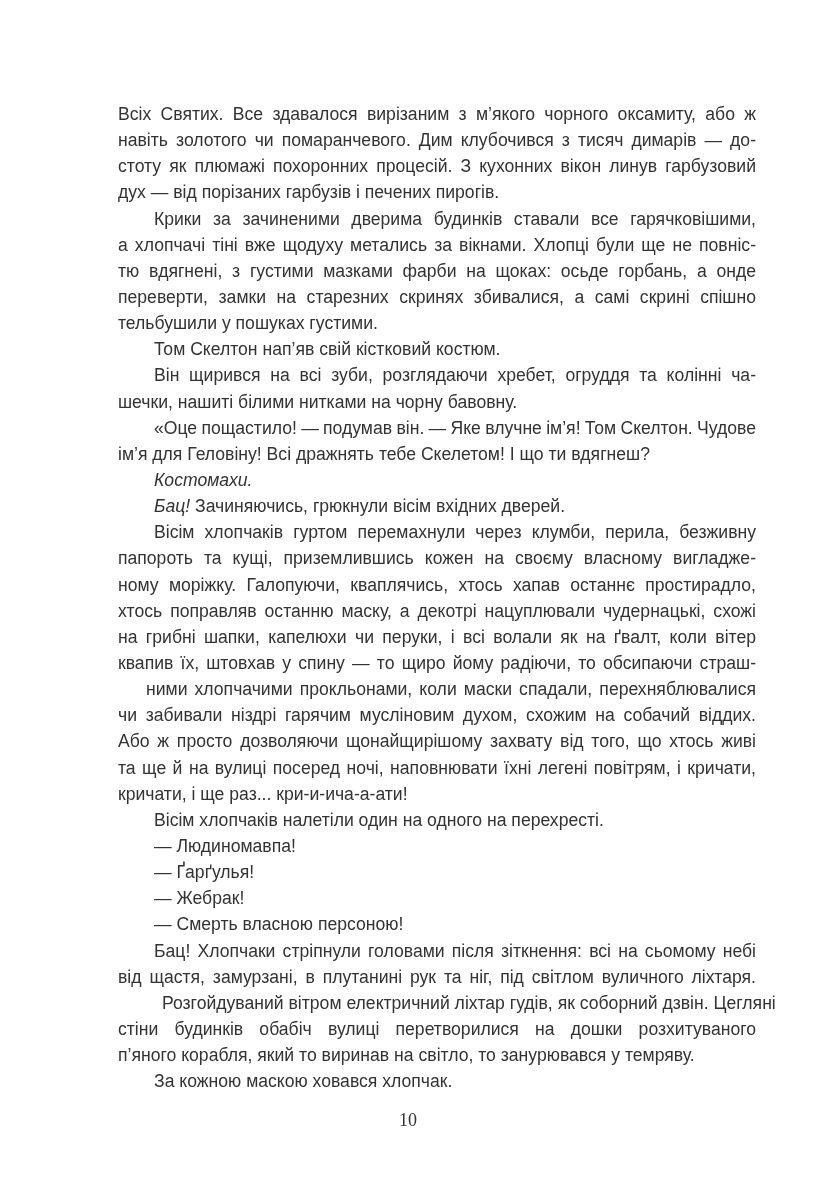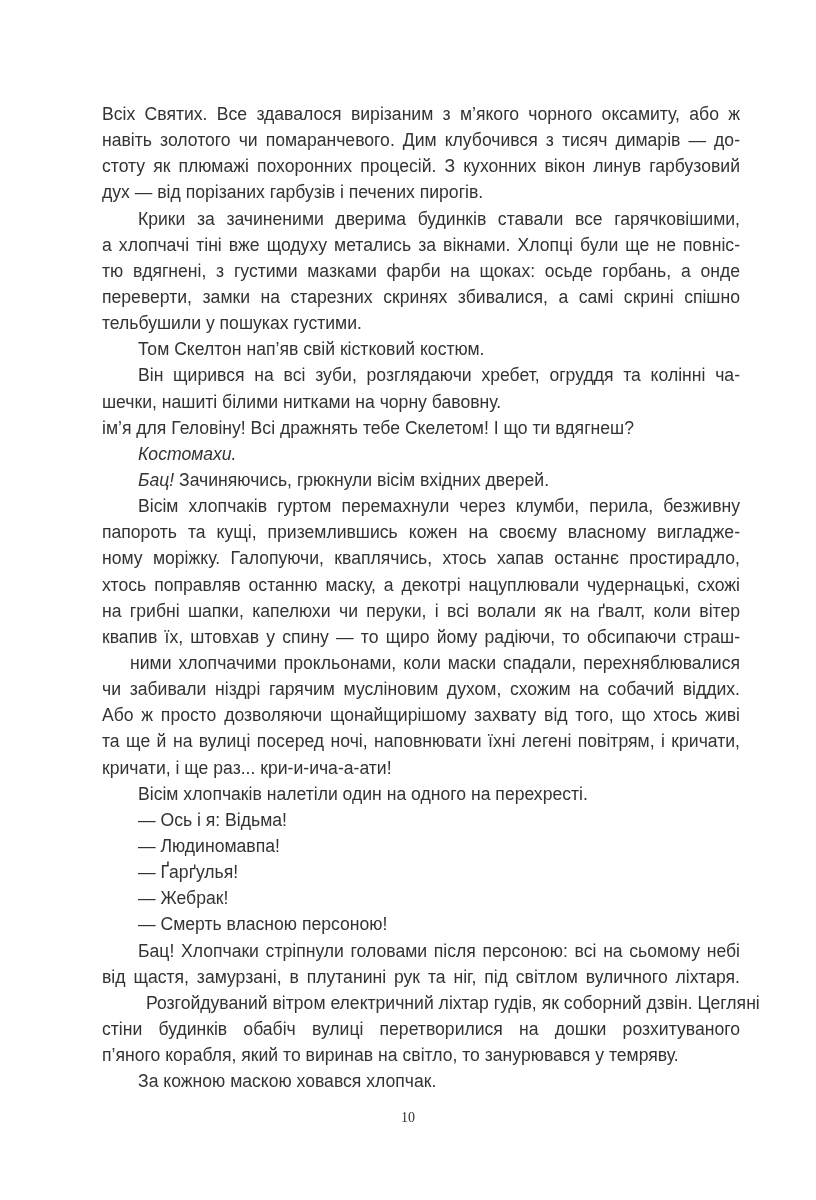--- a/index.html
+++ b/index.html
@@ -1,66 +1,66 @@
 <!DOCTYPE html>
 <html><head>
 <meta charset="utf-8">
 <style>
   html, body { margin: 0; padding: 0; background: #ffffff; }
   body { width: 816px; height: 1200px; position: relative; overflow: hidden; }
   .page {
-    position: absolute; left: 102px; top: 101px; width: 638px;
+    position: absolute; left: 118px; top: 101px; width: 638px;
     font-family: "Liberation Sans", "DejaVu Sans", sans-serif;
     font-size: 17.6px; line-height: 26.15px; color: #333333;
   }
   .line { display: block; white-space: nowrap; text-align: justify; text-align-last: justify; height: 26.15px; overflow: visible; }
   .line.last { text-align-last: left; }
   .line.indent { padding-left: 36px; }
   .it { font-style: italic; }
   .pagenum {
     position: absolute; left: 0; width: 816px; top: 1110px; text-align: center;
-    font-family: "Liberation Serif", "DejaVu Serif", serif; font-size: 14px; color: #333;
+    font-family: "Liberation Serif", "DejaVu Serif", serif; font-size: 18px; color: #333;
   }
 </style>
 </head>
 <body>
 
 <div class="page" id="page-body">
     <span class="line" style="white-space: nowrap; word-spacing: 0px;">Всіх Святих. Все здавалося вирізаним з м’якого чорного оксамиту, або ж</span>
     <span class="line" style="white-space: nowrap; word-spacing: 0px;">навіть золотого чи помаранчевого. Дим клубочився з тисяч димарів — до-</span>
     <span class="line" style="white-space: nowrap; word-spacing: 0px;">стоту як плюмажі похоронних процесій. З кухонних вікон линув гарбузовий</span>
     <span class="line last">дух — від порізаних гарбузів і печених пирогів.</span>
     <span class="line indent" style="white-space: nowrap; word-spacing: 0px;">Крики за зачиненими дверима будинків ставали все гарячковішими,</span>
     <span class="line" style="white-space: nowrap; word-spacing: 0px;">а хлопчачі тіні вже щодуху метались за вікнами. Хлопці були ще не повніс-</span>
     <span class="line" style="white-space: nowrap; word-spacing: 0px;">тю вдягнені, з густими мазками фарби на щоках: осьде горбань, а онде</span>
     <span class="line" style="white-space: nowrap; word-spacing: 0px;">переверти, замки на старезних скринях збивалися, а самі скрині спішно</span>
     <span class="line last">тельбушили у пошуках густими.</span>
     <span class="line indent last">Том Скелтон нап’яв свій кістковий костюм.</span>
     <span class="line indent" style="white-space: nowrap; word-spacing: 0px;">Він щирився на всі зуби, розглядаючи хребет, огруддя та колінні ча-</span>
     <span class="line last">шечки, нашиті білими нитками на чорну бавовну.</span>
+    <span class="line indent" style="white-space: nowrap; word-spacing: -0.568182px;">«Оце пощастило! — подумав він. — Яке влучне ім’я! Том Скелтон. Чудове</span>
     <span class="line last">ім’я для Геловіну! Всі дражнять тебе Скелетом! І що ти вдягнеш?</span>
     <span class="line indent last it">Костомахи.</span>
     <span class="line indent last"><span class="it">Бац!</span><span> Зачиняючись, грюкнули вісім вхідних дверей.</span></span>
     <span class="line indent" style="white-space: nowrap; word-spacing: 0px;">Вісім хлопчаків гуртом перемахнули через клумби, перила, безживну</span>
     <span class="line" style="white-space: nowrap; word-spacing: 0px;">папороть та кущі, приземлившись кожен на своєму власному вигладже-</span>
     <span class="line" style="white-space: nowrap; word-spacing: 0px;">ному моріжку. Галопуючи, кваплячись, хтось хапав останнє простирадло,</span>
     <span class="line" style="white-space: nowrap; word-spacing: 0px;">хтось поправляв останню маску, а декотрі нацуплювали чудернацькі, схожі</span>
     <span class="line" style="white-space: nowrap; word-spacing: 0px;">на грибні шапки, капелюхи чи перуки, і всі волали як на ґвалт, коли вітер</span>
     <span class="line" style="white-space: nowrap; word-spacing: 0px;">квапив їх, штовхав у спину — то щиро йому радіючи, то обсипаючи страш-</span>
     <span class="line" style="white-space: nowrap; word-spacing: 0px; margin-left: 28px;">ними хлопчачими прокльонами, коли маски спадали, перехняблювалися</span>
     <span class="line" style="white-space: nowrap; word-spacing: 0px;">чи забивали ніздрі гарячим мусліновим духом, схожим на собачий віддих.</span>
     <span class="line" style="white-space: nowrap; word-spacing: 0px;">Або ж просто дозволяючи щонайщирішому захвату від того, що хтось живі</span>
     <span class="line" style="white-space: nowrap; word-spacing: 0px;">та ще й на вулиці посеред ночі, наповнювати їхні легені повітрям, і кричати,</span>
     <span class="line last">кричати, і ще раз... кри-и-ича-а-ати!</span>
     <span class="line indent last">Вісім хлопчаків налетіли один на одного на перехресті.</span>
-    <span class="line indent last">— Ось і я: Відьма!</span>
     <span class="line indent last">— Людиномавпа!</span>
     <span class="line indent last">— Ґарґулья!</span>
     <span class="line indent last">— Жебрак!</span>
     <span class="line indent last">— Смерть власною персоною!</span>
-    <span class="line indent" style="white-space: nowrap; word-spacing: 0px;">Бац! Хлопчаки стріпнули головами після персоною: всі на сьомому небі</span>
+    <span class="line indent" style="white-space: nowrap; word-spacing: 0px;">Бац! Хлопчаки стріпнули головами після зіткнення: всі на сьомому небі</span>
     <span class="line" style="white-space: nowrap; word-spacing: 0px;">від щастя, замурзані, в плутанині рук та ніг, під світлом вуличного ліхтаря.</span>
     <span class="line" style="white-space: nowrap; word-spacing: 0px; margin-left: 44px;">Розгойдуваний вітром електричний ліхтар гудів, як соборний дзвін. Цегляні</span>
     <span class="line" style="white-space: nowrap; word-spacing: 0px;">стіни будинків обабіч вулиці перетворилися на дошки розхитуваного</span>
     <span class="line last">п’яного корабля, який то виринав на світло, то занурювався у темряву.</span>
     <span class="line indent last">За кожною маскою ховався хлопчак.</span>
   </div>
 <div class="pagenum">10</div>
 
 </body></html>

